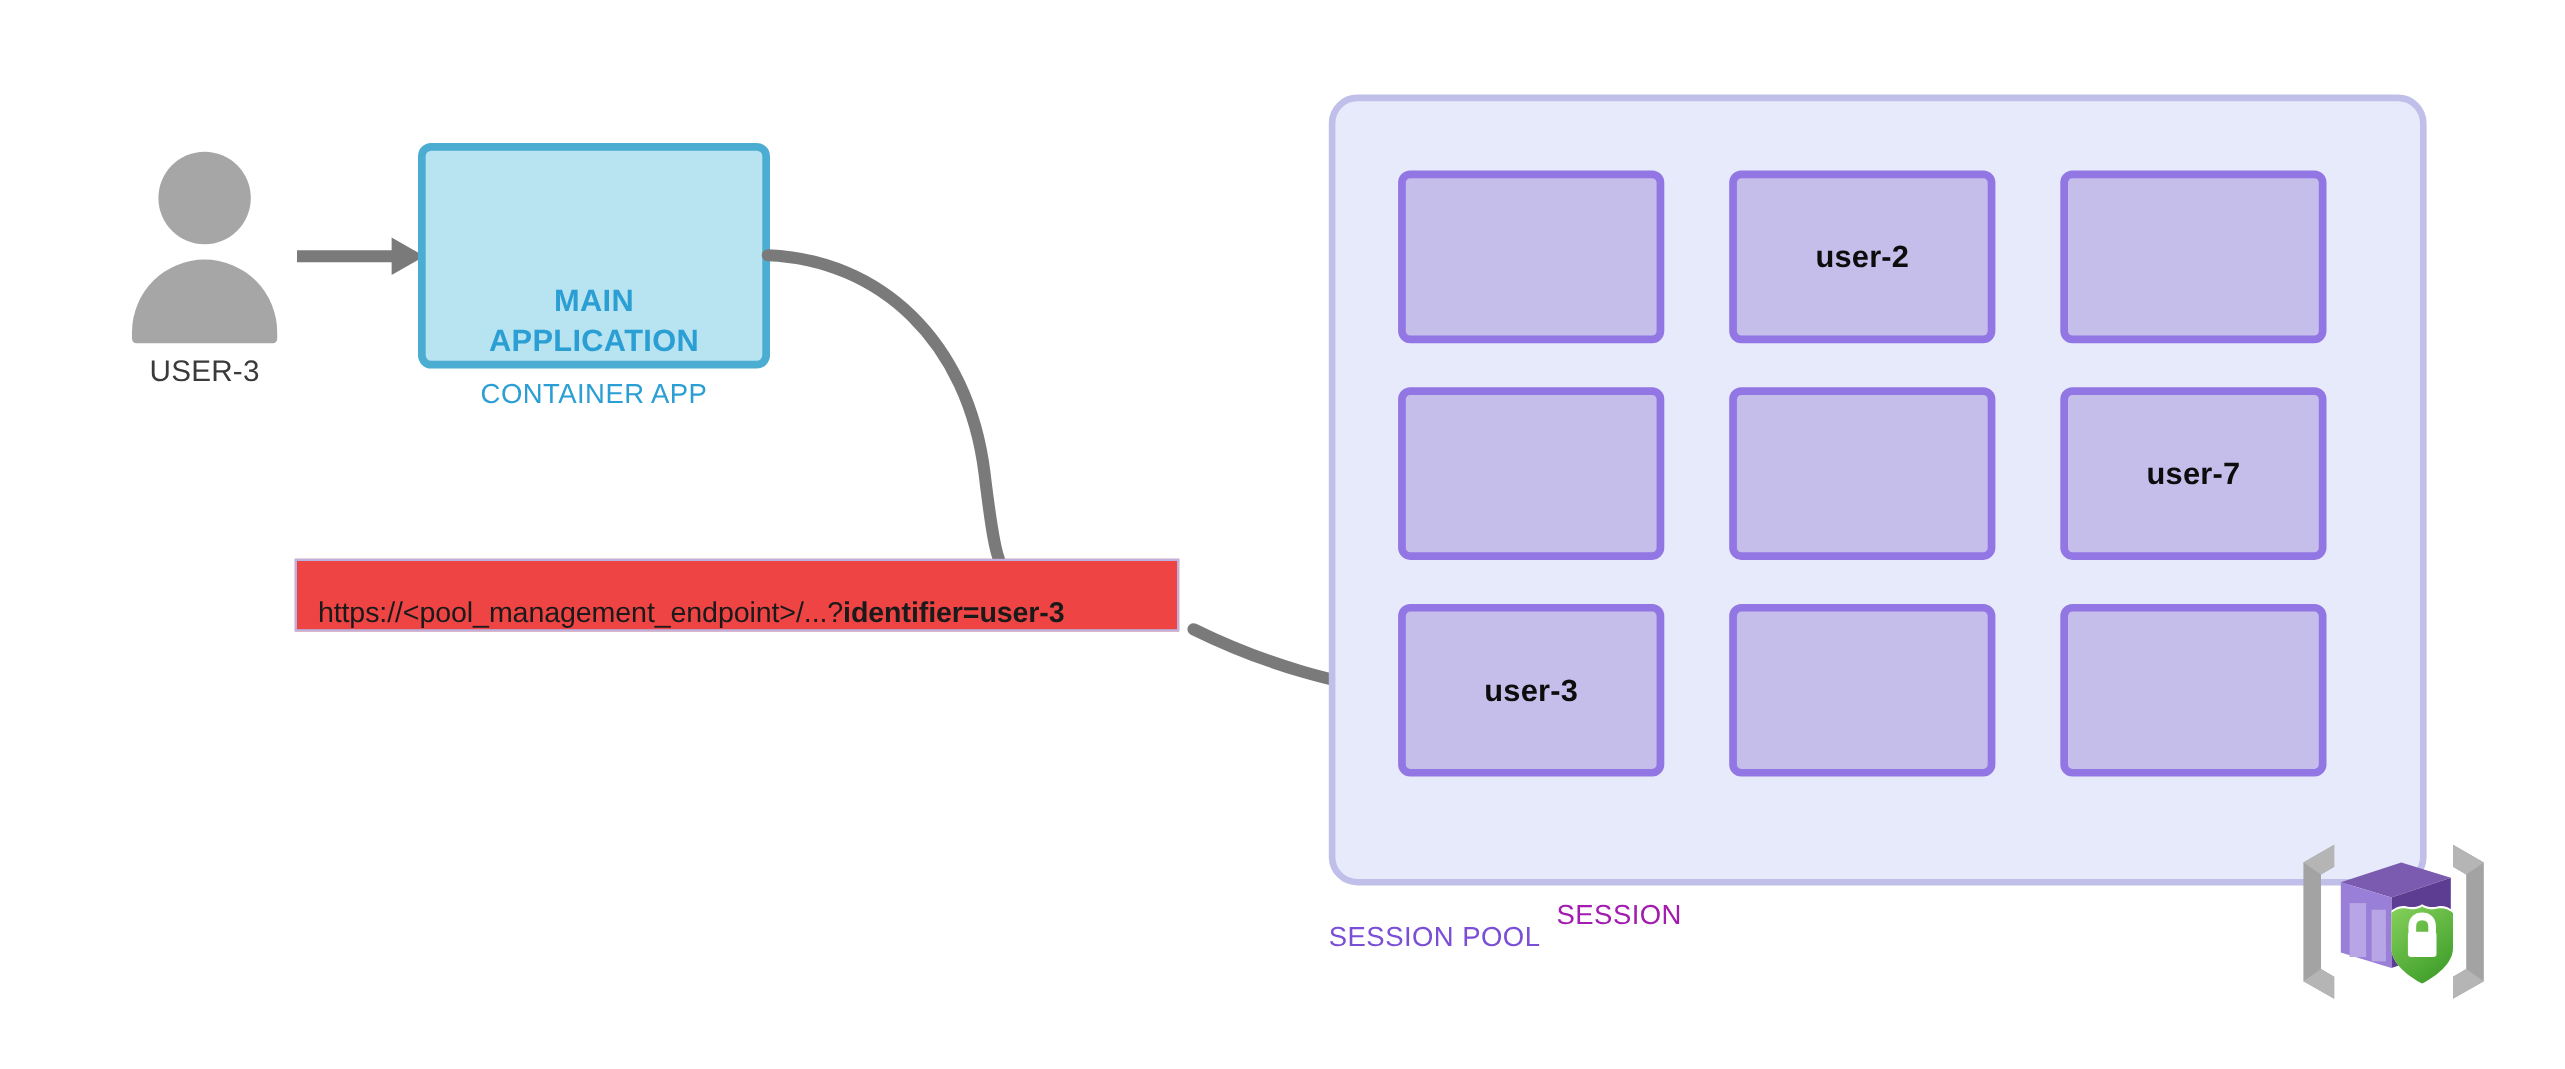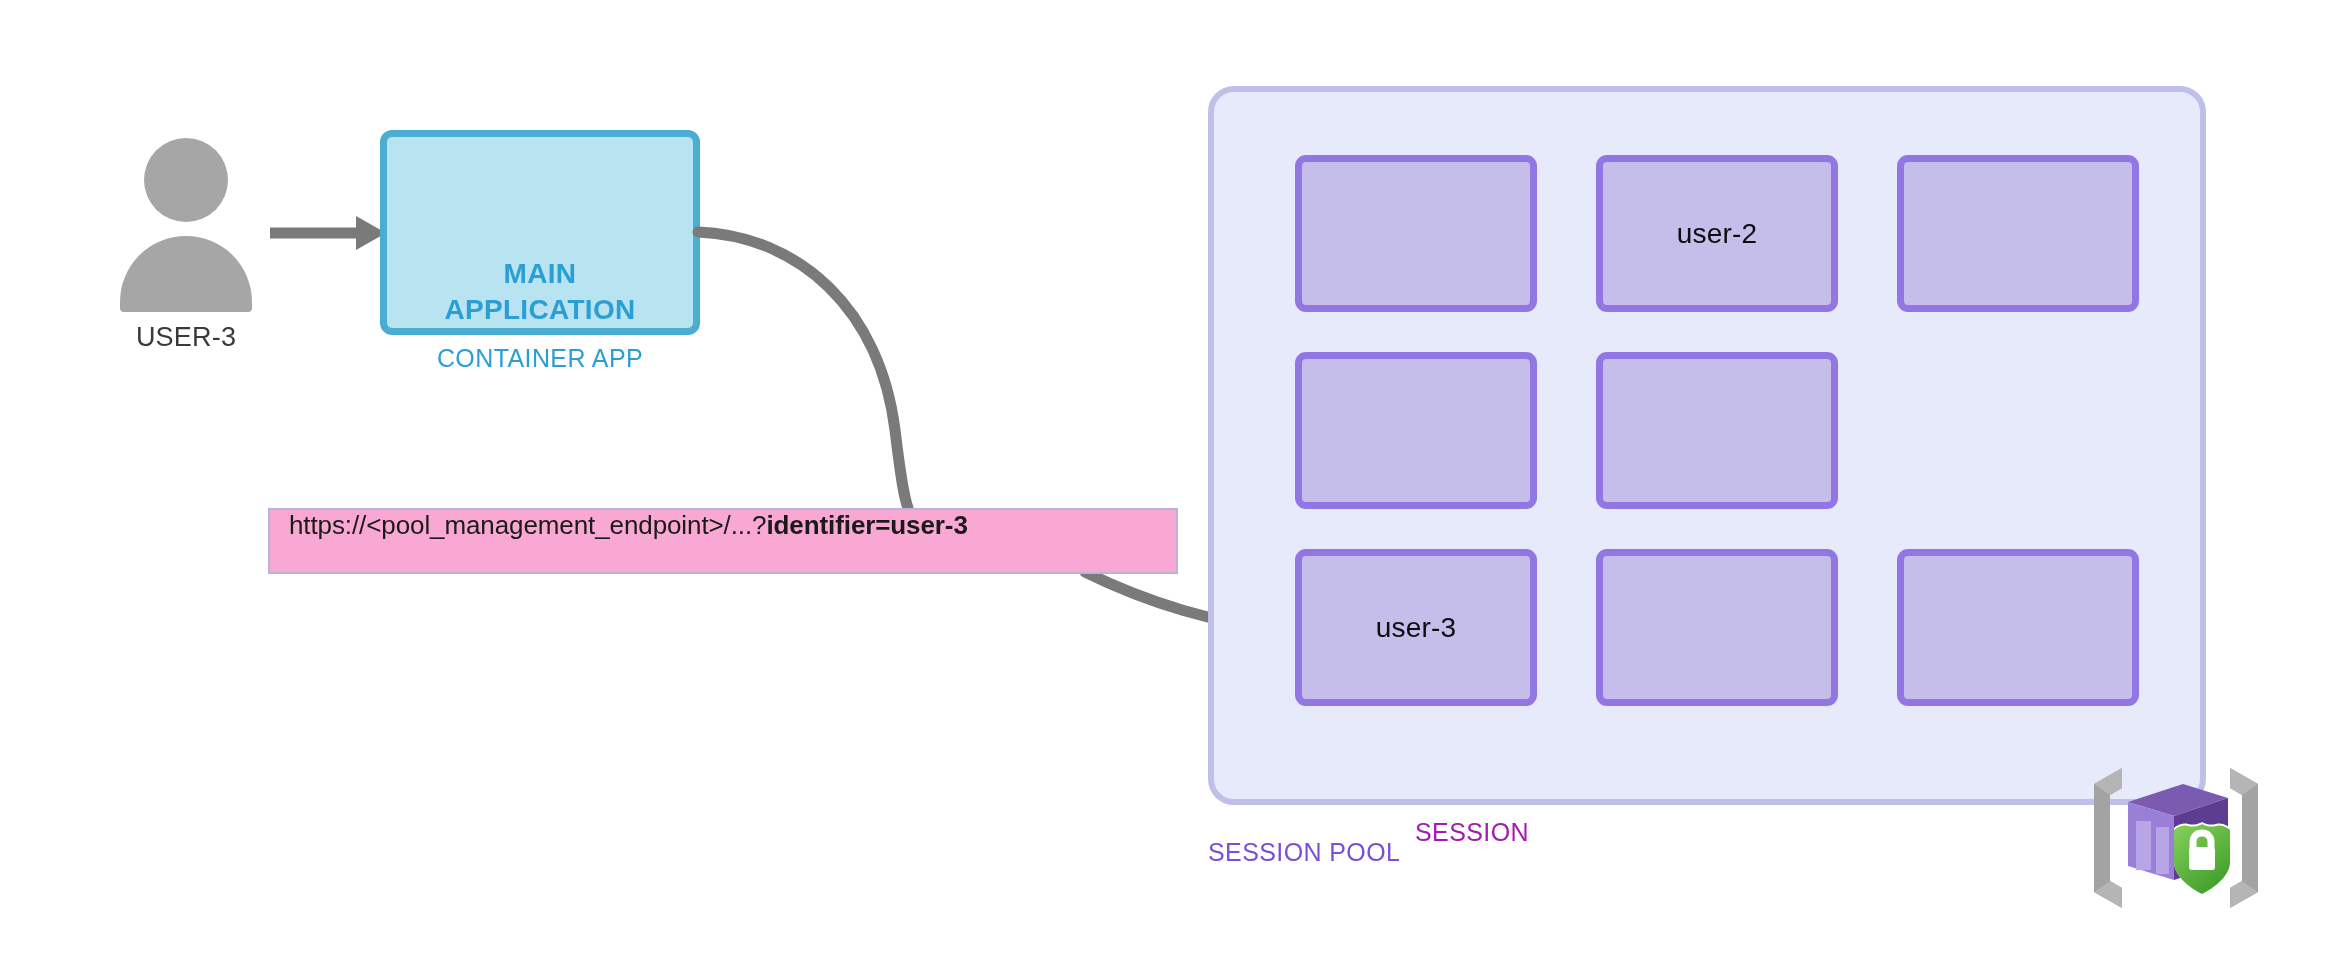--- a/index.html
+++ b/index.html
@@ -82,26 +82,26 @@
     letter-spacing: .4px;
     white-space: nowrap;
   }
 
   
   #app-to-session-arrow { left: 680px; top: 200px; width: 640px; height: 450px; }
 
   
   #url-callout {
     left: 268px; top: 508px;
-    width: 910px; height: 66px;
-    box-sizing: border-box;
-    background: #f9a8d4;
+    width: 804px; height: 66px;
+    box-sizing: border-box;
+    background: #ef4444;
     border: 2px solid #b9b3e0;
     display: flex;
-    align-items: flex-start;
+    align-items: flex-end;
     padding-left: 19px;
     z-index: 5;
   }
   #url-callout-text {
     font-size: 26px;
     color: #1a1a1a;
     white-space: nowrap;
     letter-spacing: -.1px;
   }
   #url-callout-text .bold { font-weight: bold; }
@@ -110,22 +110,22 @@
   #session-pool {
     left: 1208px; top: 86px;
     width: 998px; height: 719px;
     box-sizing: border-box;
     background: #e7eafb;
     border: 6px solid #bfbfe9;
     border-radius: 26px;
   }
   #session-grid {
     position: absolute;
-    left: 81px; top: 63px;
-    width: 845px; height: 554px;
+    left: 57px; top: 63px;
+    width: 845px; height: 554px; font-weight: bold;
   }
   .session-card {
     position: absolute;
     width: 242px; height: 157px;
     box-sizing: border-box;
     background: #c5bdea;
     border: 7px solid #9176e4;
     border-radius: 11px;
     display: flex;
     align-items: center;
@@ -211,20 +211,23 @@
           <span class="session-card-label">user-2</span>
         </div>
         <div class="session-card" style="left: 602px; top: 0px;">
           <span class="session-card-label"></span>
         </div>
         <div class="session-card" style="left: 0px; top: 197px;">
           <span class="session-card-label"></span>
         </div>
         <div class="session-card" style="left: 301px; top: 197px;">
           <span class="session-card-label"></span>
+        </div>
+        <div class="session-card" style="left: 602px; top: 197px;">
+          <span class="session-card-label">user-7</span>
         </div>
         <div class="session-card" style="left: 0px; top: 394px;">
           <span class="session-card-label">user-3</span>
         </div>
         <div class="session-card" style="left: 301px; top: 394px;">
           <span class="session-card-label"></span>
         </div>
         <div class="session-card" style="left: 602px; top: 394px;">
           <span class="session-card-label"></span>
         </div>

